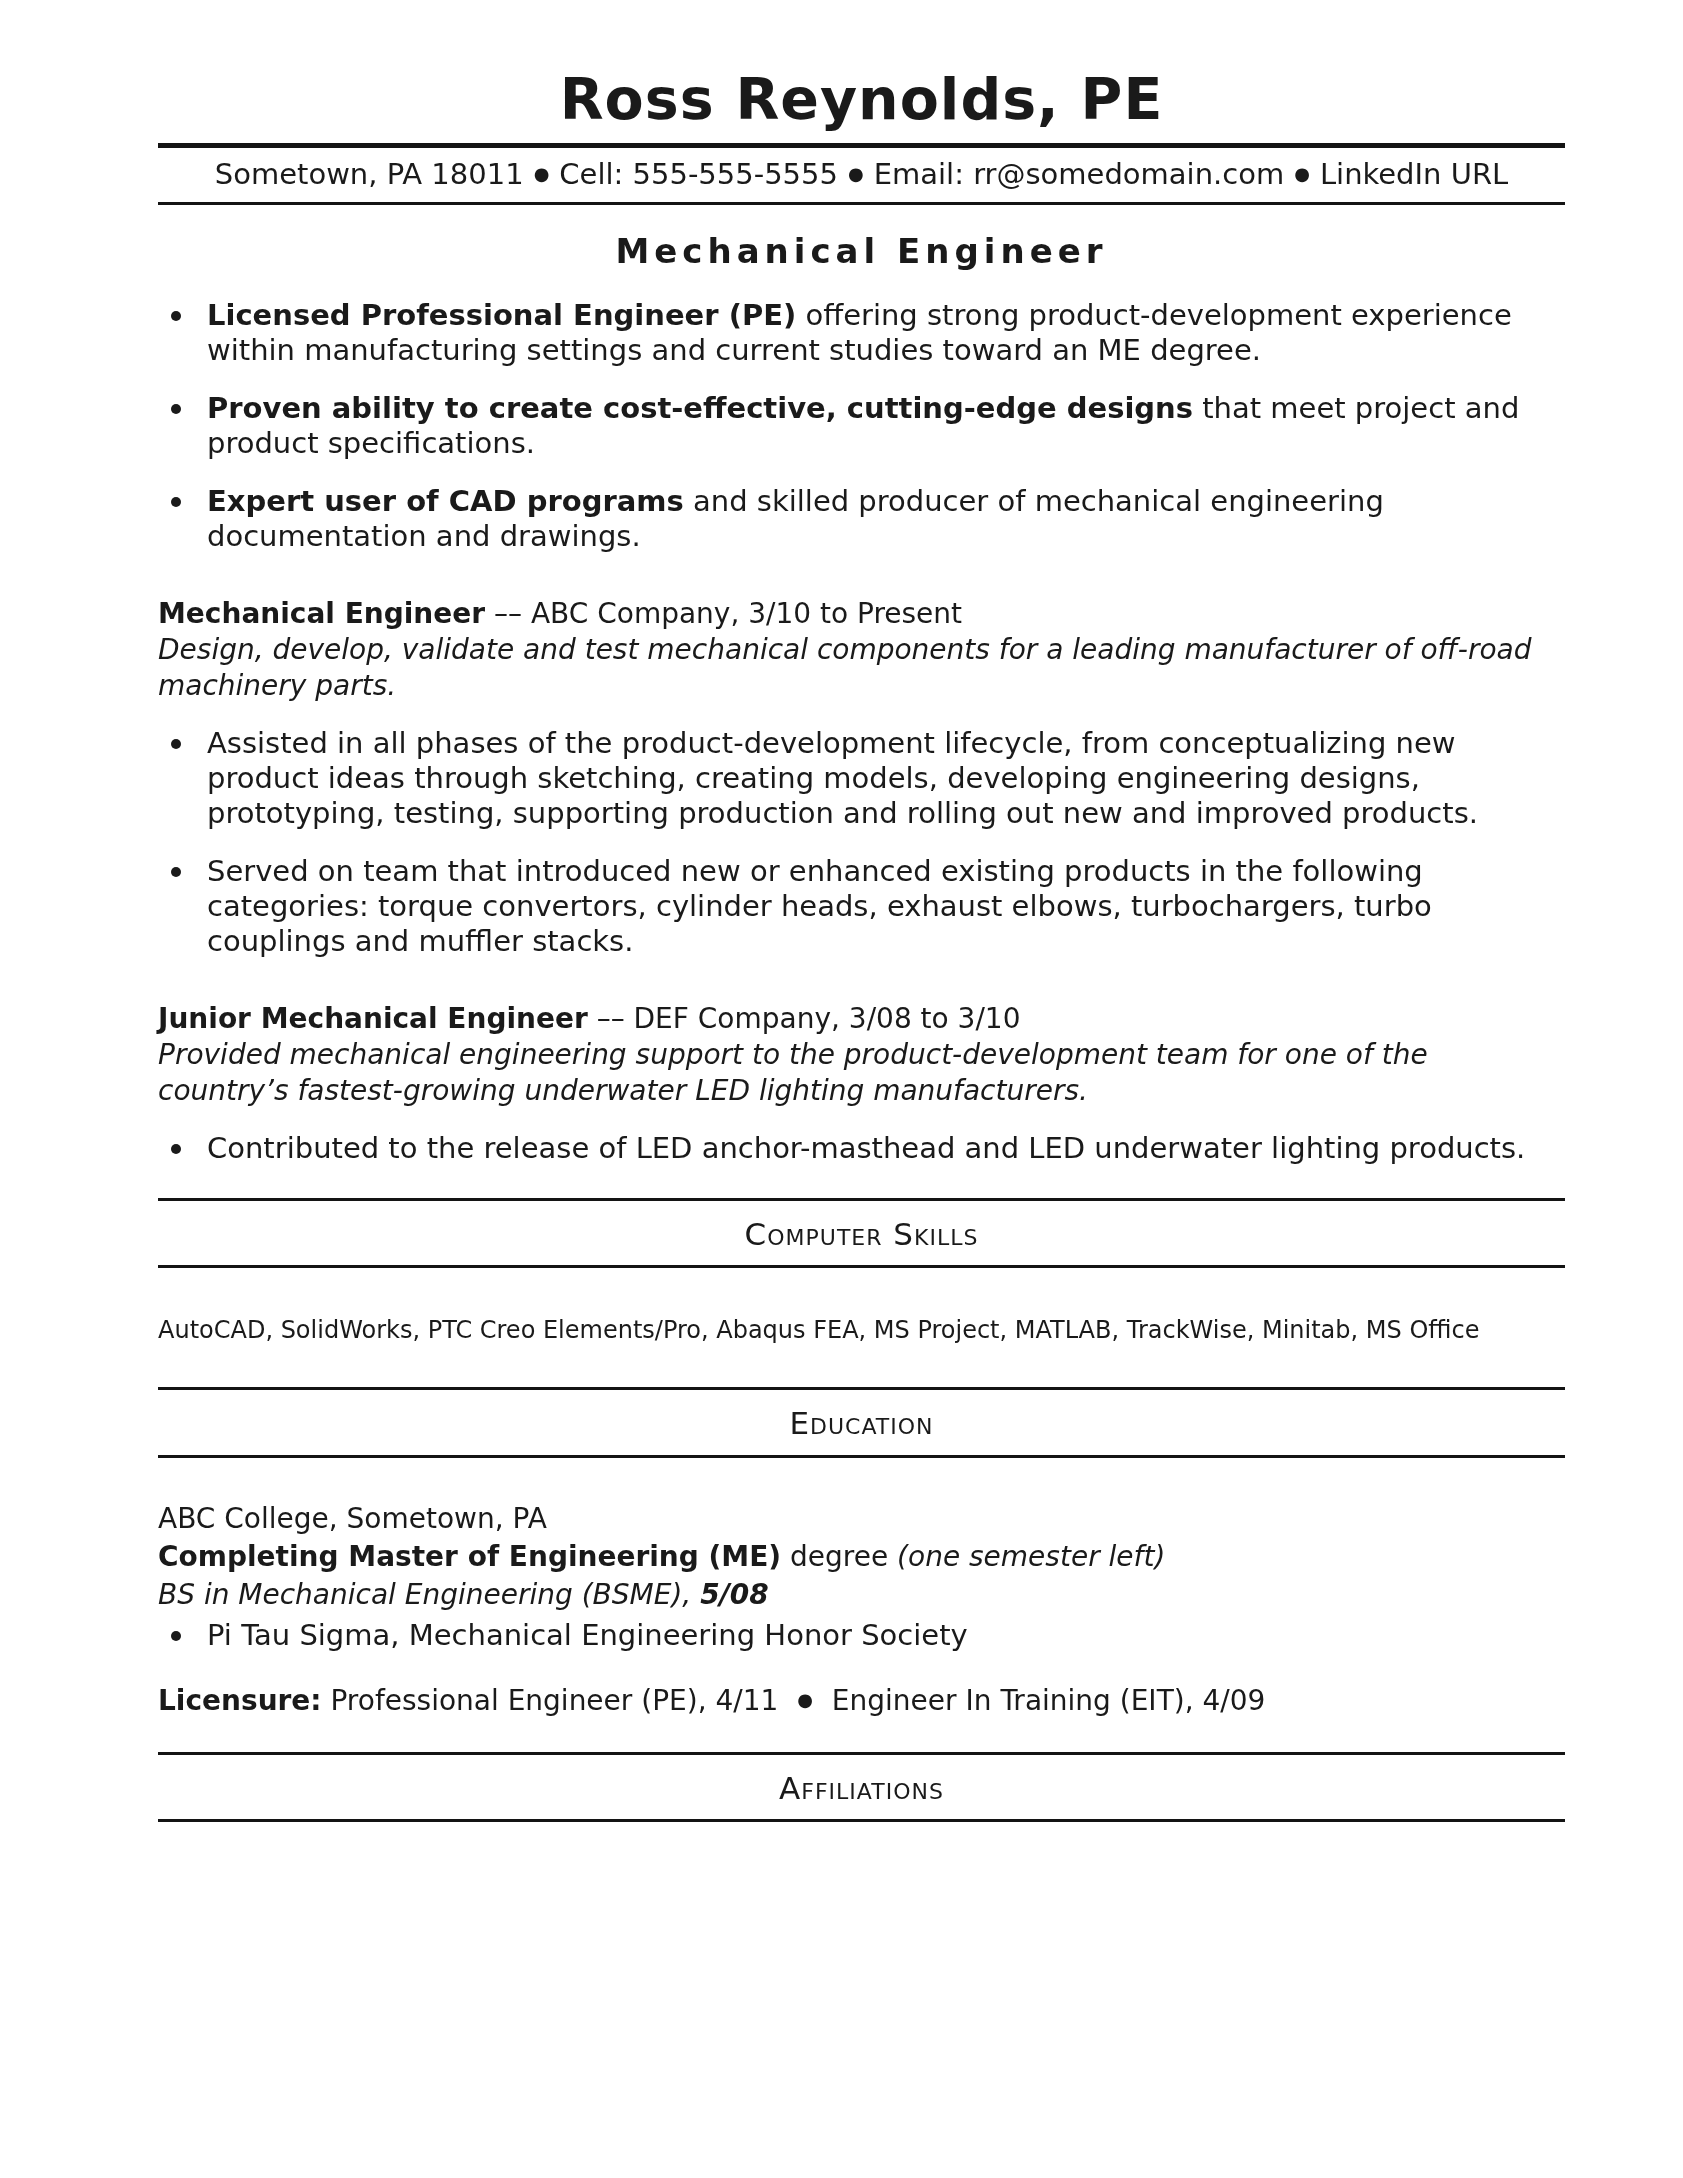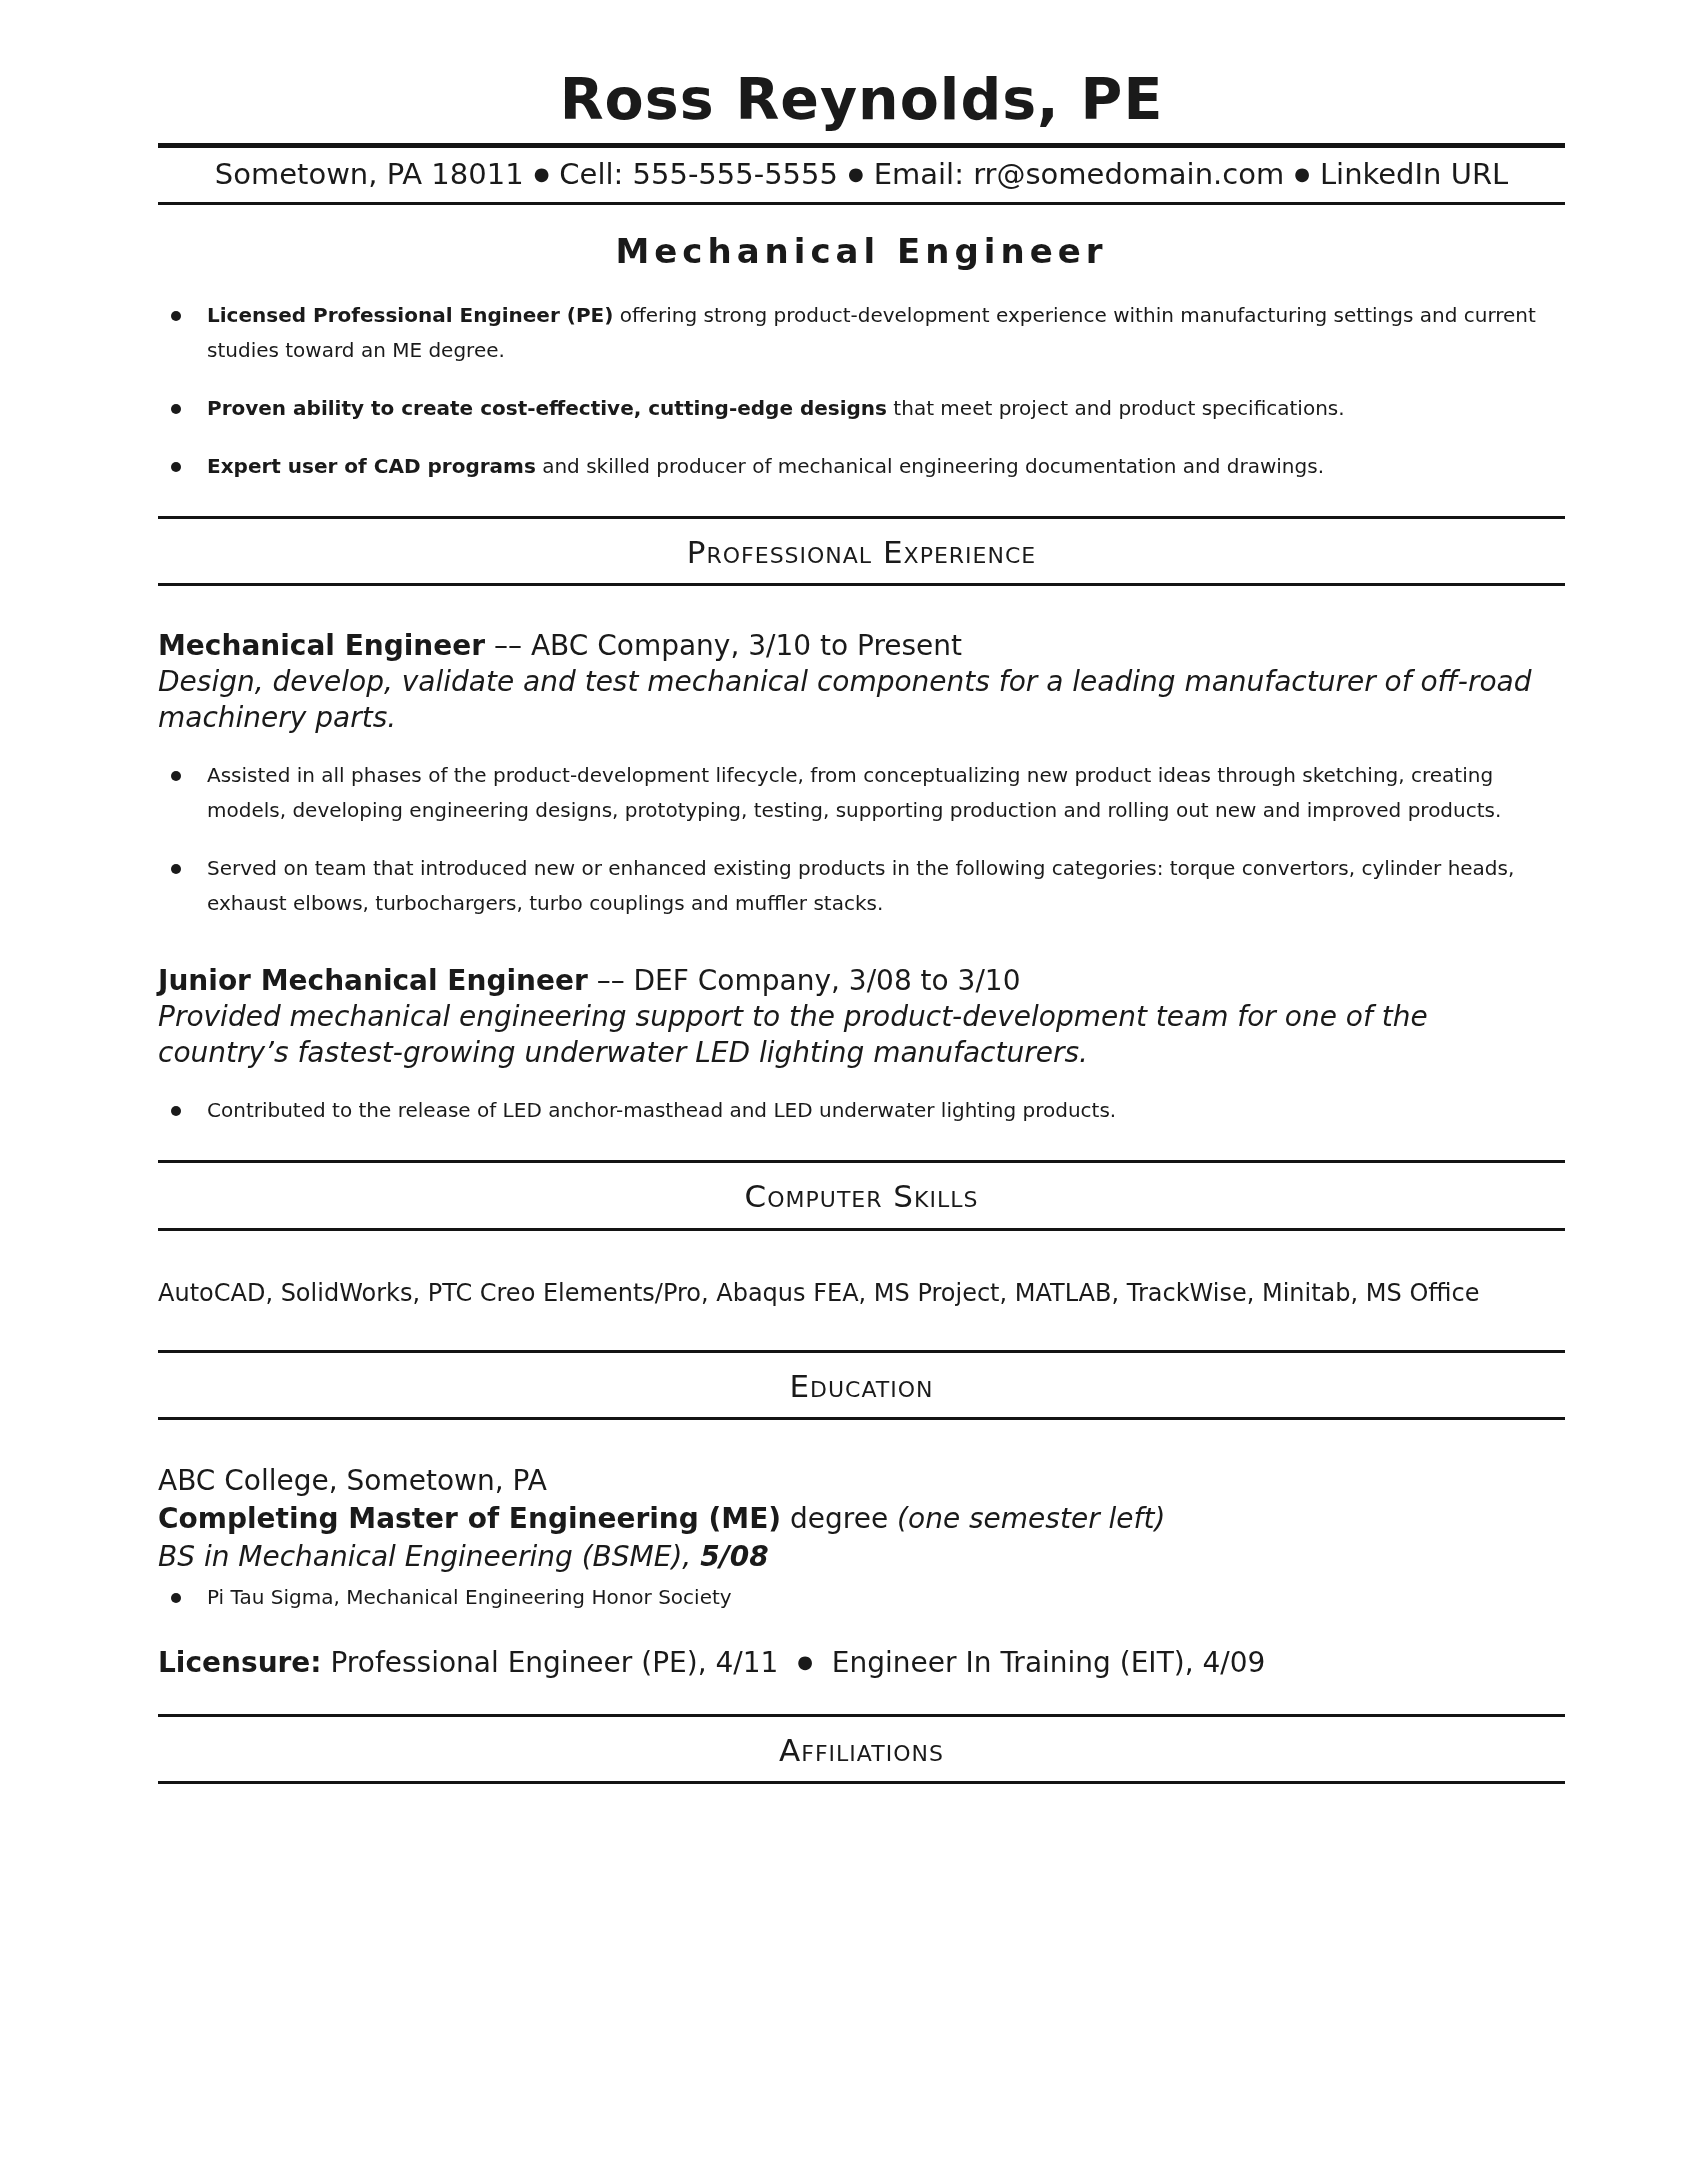--- a/index.html
+++ b/index.html
@@ -27,21 +27,21 @@
     letter-spacing: 5px; margin: 26px 0 26px; line-height: 1.2;
   }
 
   .b  { font-weight: bold; }
   .i  { font-style: italic; text-align: center; }
   .bi { font-weight: bold; font-style: italic; margin-top: 12px; }
 
   ul.bullets { list-style: none; }
   ul.bullets li {
     position: relative; padding-left: 49px; margin-bottom: 23px;
-    font-size: 20px; line-height: 35px;
+    font-size: 29px; line-height: 35px;
   }
   ul.bullets li::before {
     content: ""; position: absolute; left: 13px; top: 13px;
     width: 10px; height: 10px; border-radius: 50%; background: #1a1a1a;
   }
 
   .section-head { margin-top: 32px; }
   .section-head .sec-title {
     text-align: center; font-size: 31px; font-variant: small-caps;
     letter-spacing: 1px; padding: 15px 0 12px; line-height: 1.2;
@@ -78,25 +78,20 @@
   <div class="rule"></div>
 
   <h2 class="headline">Mechanical Engineer</h2>
 
   <ul class="bullets summary">
     <li><span class="b">Licensed Professional Engineer (PE)</span><span> offering strong product-development experience within manufacturing settings and current studies toward an ME degree.</span></li>
     <li><span class="b">Proven ability to create cost-effective, cutting-edge designs</span><span> that meet project and product specifications.</span></li>
     <li><span class="b">Expert user of CAD programs</span><span> and skilled producer of mechanical engineering documentation and drawings.</span></li>
   </ul>
 
-  <div class="section-head">
-    <div class="rule"></div>
-    <div class="sec-title">Professional Experience</div>
-    <div class="rule"></div>
-  </div>
 
   <div class="job">
     <p class="job-title"><span class="b">Mechanical Engineer</span><span> –– ABC Company, 3/10 to Present</span></p>
     <p class="job-desc">Design, develop, validate and test mechanical components for a leading manufacturer of off-road machinery parts.</p>
     <ul class="bullets">
       <li>Assisted in all phases of the product-development lifecycle, from conceptualizing new product ideas through sketching, creating models, developing engineering designs, prototyping, testing, supporting production and rolling out new and improved products.</li>
       <li>Served on team that introduced new or enhanced existing products in the following categories: torque convertors, cylinder heads, exhaust elbows, turbochargers, turbo couplings and muffler stacks.</li>
     </ul>
   </div>
 

